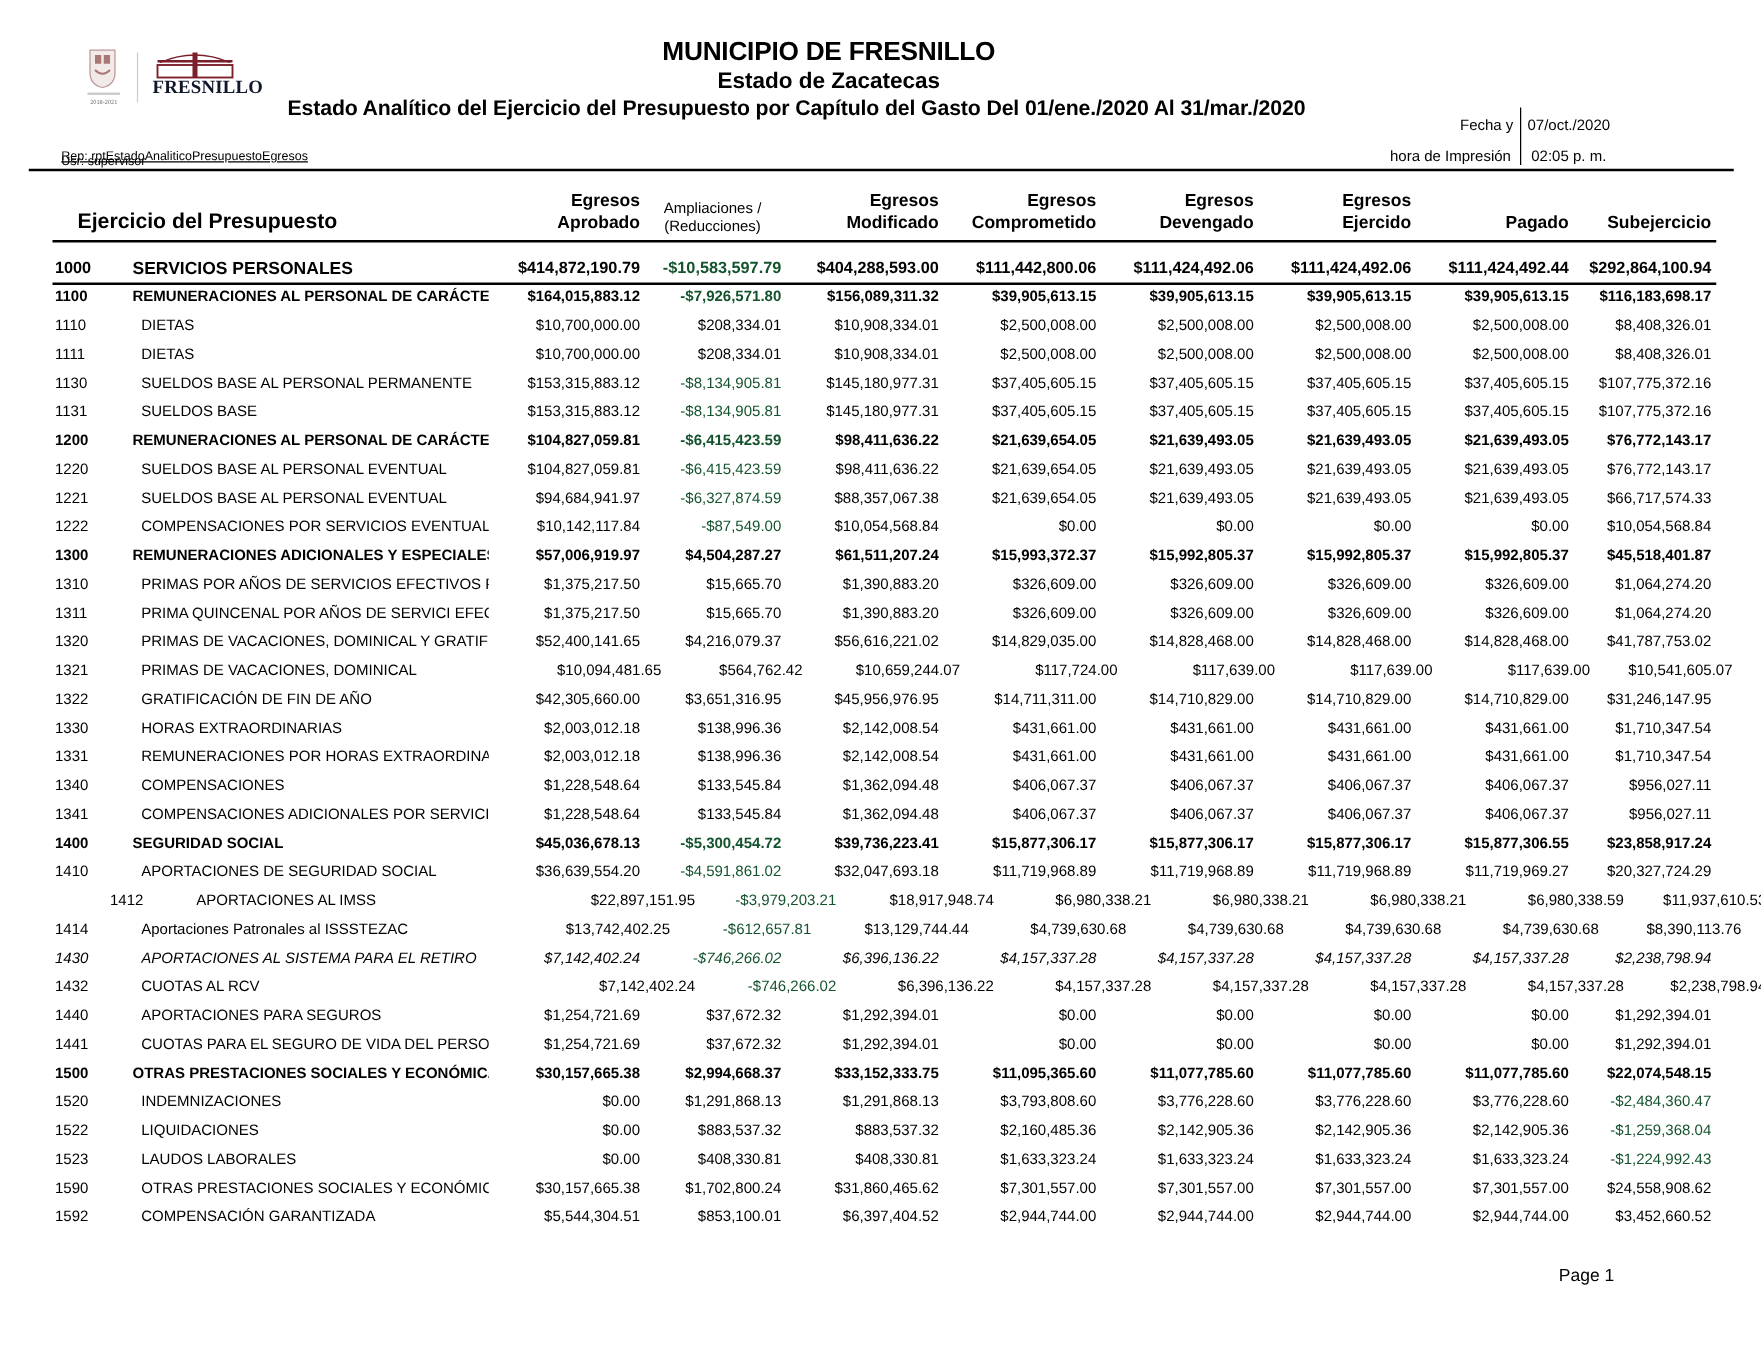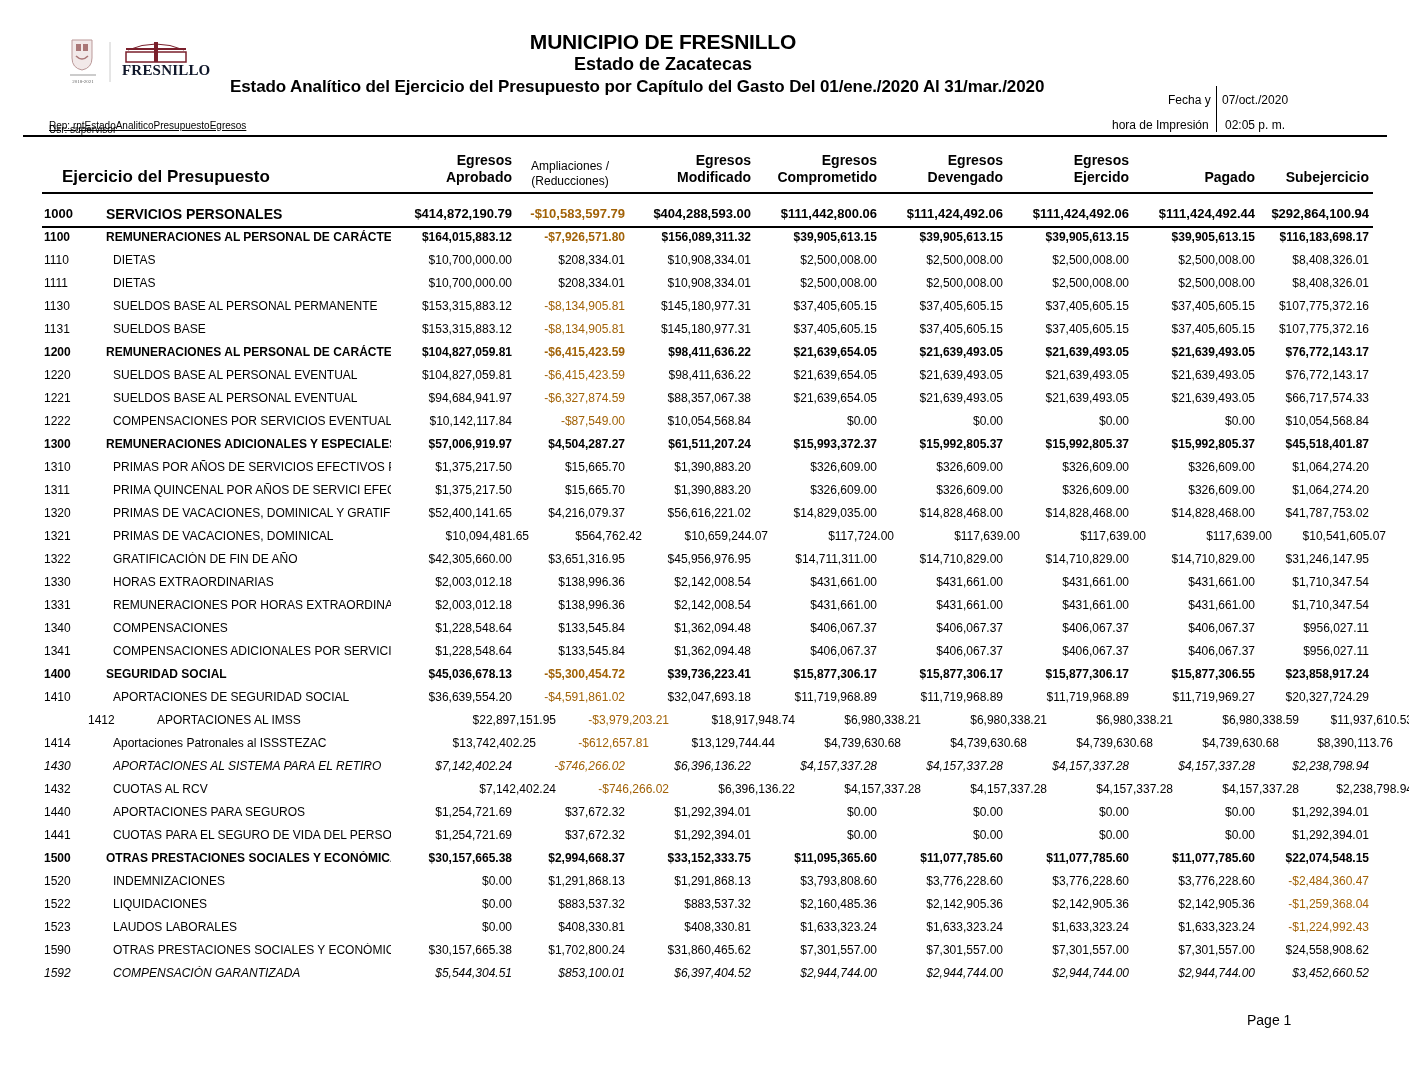--- a/index.html
+++ b/index.html
@@ -29,21 +29,21 @@
 
   .row { position: absolute; left: 0; width: 1409px; height: 23px; font-size: 12px; }
   .row span { position: absolute; top: 0; white-space: nowrap; }
   .row .code { left: 44px; }
   .row .desc { left: 113px; width: 278px; overflow: hidden; }
   .row .num { text-align: right; }
   .row.level1 { font-size: 13px; font-weight: bold; }
   .row.level1 .desc { left: 106px; font-size: 14px; width: 300px; }
   .row.level2 { font-weight: bold; }
   .row.level2 .desc { left: 106px; width: 285px; }
-  .neg { color: #a16207; }
+  .neg { color: #14532d; }
 
   .c1 { right: calc(1409px - 512px); }
   .c2 { right: calc(1409px - 625px); }
   .c3 { right: calc(1409px - 751px); }
   .c4 { right: calc(1409px - 877px); }
   .c5 { right: calc(1409px - 1003px); }
   .c6 { right: calc(1409px - 1129px); }
   .c7 { right: calc(1409px - 1255px); }
   .c8 { right: calc(1409px - 1369px); }
 
@@ -510,21 +510,21 @@
       <span class="desc">OTRAS PRESTACIONES SOCIALES Y ECONÓMICAS</span>
       <span class="num c1">$30,157,665.38</span>
       <span class="num c2">$1,702,800.24</span>
       <span class="num c3">$31,860,465.62</span>
       <span class="num c4">$7,301,557.00</span>
       <span class="num c5">$7,301,557.00</span>
       <span class="num c6">$7,301,557.00</span>
       <span class="num c7">$7,301,557.00</span>
       <span class="num c8">$24,558,908.62</span>
     </div>
-    <div class="row level3" style="top: 966px; font-style: italic;">
+    <div class="row level3" style="top: 966px;">
       <span class="code">1592</span>
       <span class="desc">COMPENSACIÓN GARANTIZADA</span>
       <span class="num c1">$5,544,304.51</span>
       <span class="num c2">$853,100.01</span>
       <span class="num c3">$6,397,404.52</span>
       <span class="num c4">$2,944,744.00</span>
       <span class="num c5">$2,944,744.00</span>
       <span class="num c6">$2,944,744.00</span>
       <span class="num c7">$2,944,744.00</span>
       <span class="num c8">$3,452,660.52</span>

